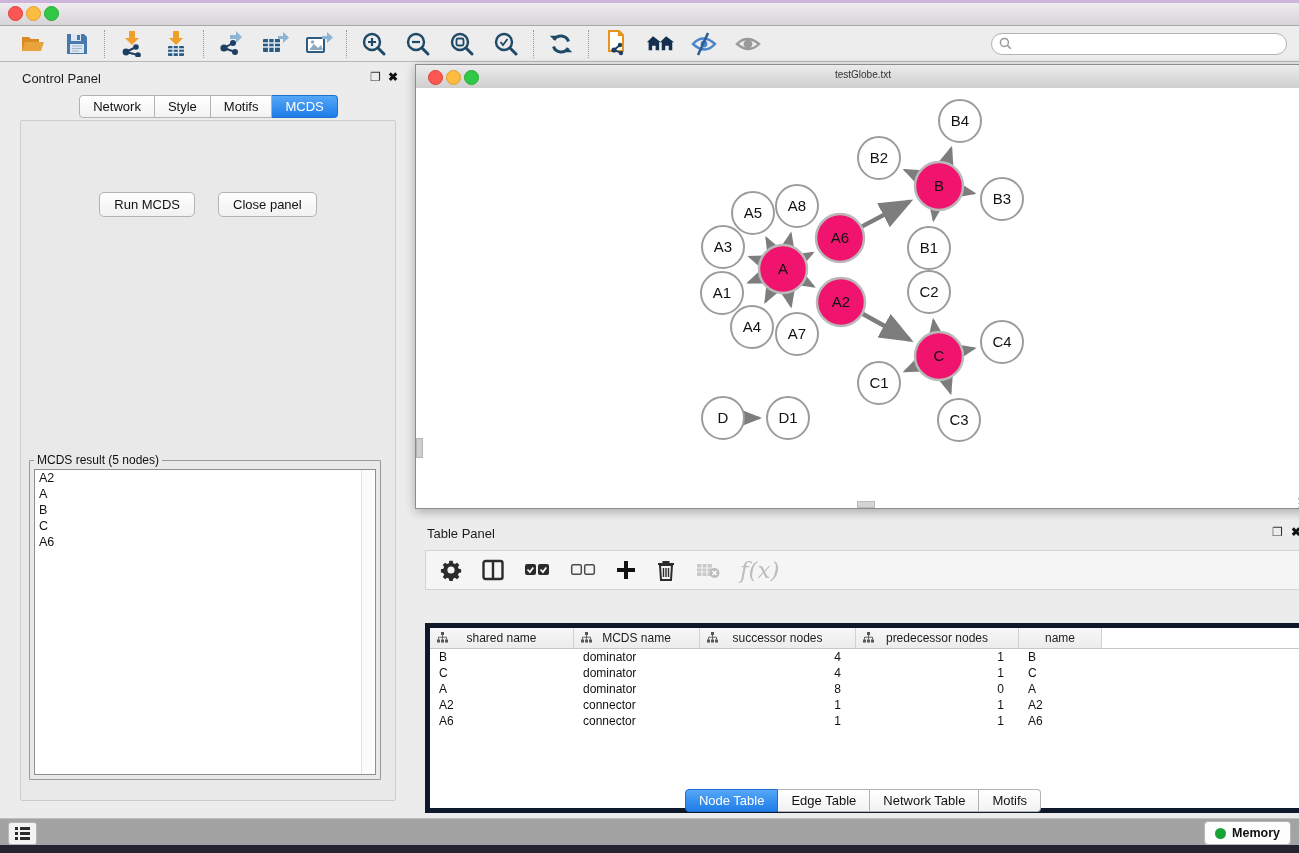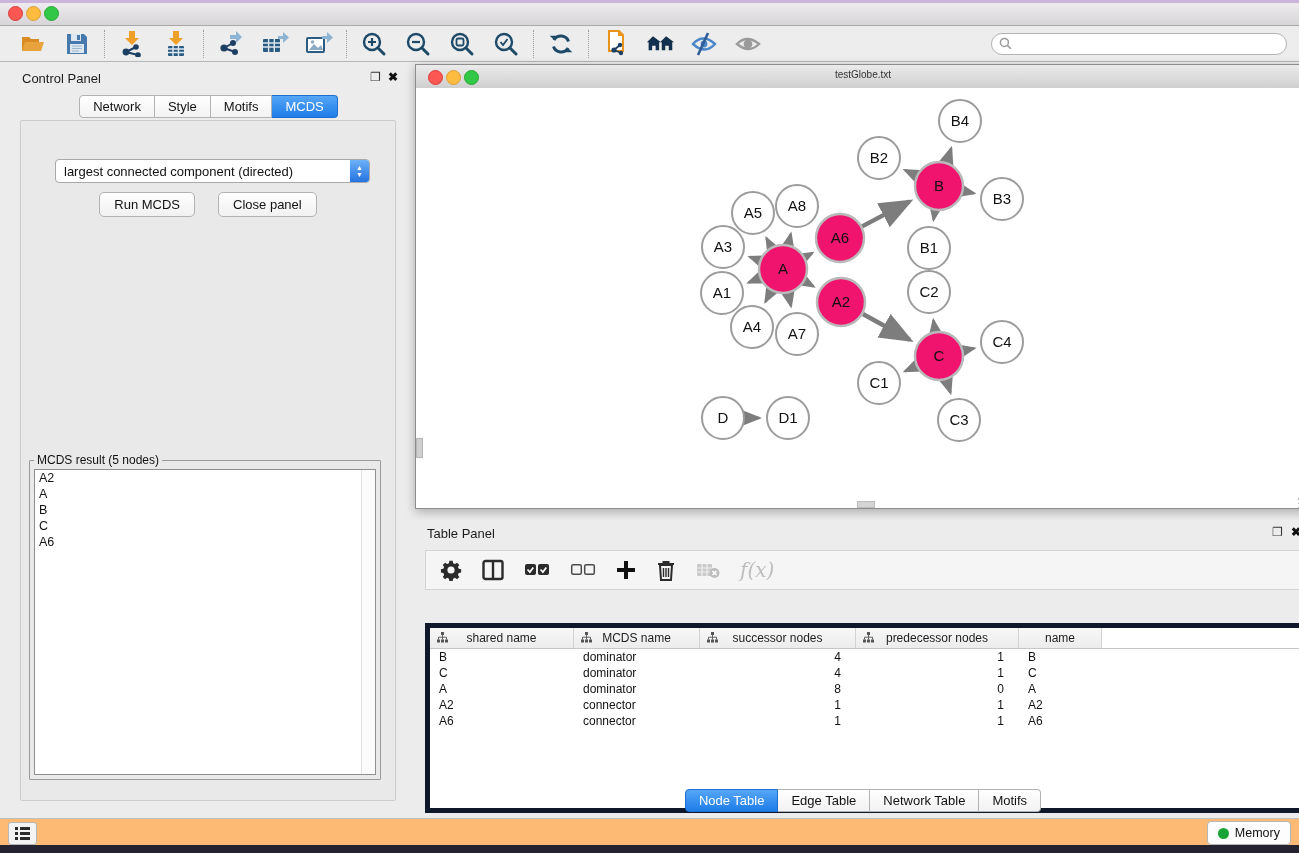--- a/index.html
+++ b/index.html
@@ -67,34 +67,34 @@
   .canvas{position:absolute;left:0;top:23px;right:0;bottom:0;background:#fff;overflow:hidden;}
   .vthumb{position:absolute;left:0px;top:350px;width:5px;height:18px;background:#cfcfcf;border:1px solid #b5b5b5;}
   .hthumb{position:absolute;left:441px;bottom:0px;width:16px;height:5px;background:#d4d4d4;border:1px solid #bcbcbc;}
   .grip{position:absolute;right:0;bottom:0;width:12px;height:12px;
     background:repeating-linear-gradient(135deg,transparent,transparent 2px,#b9b9b9 2px,#b9b9b9 3px);}
   
   .tpanel{position:absolute;left:403px;top:458px;width:896px;height:298px;background:#ececec;}
   .ttool{position:absolute;left:10px;right:4px;top:30px;height:40px;background:#f5f5f5;
     border:1px solid #d3d3d3;display:flex;align-items:center;gap:20px;padding:0 14px;box-sizing:border-box;}
   .titem{display:flex;align-items:center;justify-content:center;height:26px;}
-  .fx{font-family:"DejaVu Serif",serif;font-style:italic;font-size:20px;color:#bdbdbd;}
+  .fx{font-family:"DejaVu Serif",serif;font-style:italic;font-size:23px;color:#bdbdbd;}
   .ttable{position:absolute;left:10px;top:78px;width:882px;height:190px;background:#fff;border:5px solid #0f172a;box-sizing:border-box;overflow:hidden;margin-top:25px;}
   .thead{display:flex;height:20px;border-bottom:1px solid #c7c7c7;}
   .th{position:relative;display:flex;align-items:center;justify-content:center;
     background:linear-gradient(#f7f7f7,#ececec);border-right:1px solid #d2d2d2;
     font-size:12px;color:#1d1d1d;box-sizing:border-box;}
   .th .hic{position:absolute;left:7px;top:4px;}
   .th.filler{background:#fff;border-right:none;flex:1;}
   .trow{display:flex;height:16px;align-items:center;font-size:12px;color:#111;}
   .td{box-sizing:border-box;padding:0 4px 0 9px;white-space:nowrap;overflow:hidden;}
   .td.num{text-align:right;padding-right:15px;}
   .btabs{position:absolute;left:0;right:0;top:269px;display:flex;justify-content:center;}
   
-  .statusbar{position:absolute;left:0;top:818px;width:1299px;height:27px;background:#fdba74;border-top:1px solid #bfbfbf;box-sizing:border-box;}
+  .statusbar{position:absolute;left:0;top:818px;width:1299px;height:27px;background:#a3a3a3;border-top:1px solid #bfbfbf;box-sizing:border-box;font-weight:bold;}
   .listbtn{position:absolute;left:8px;top:3px;width:27px;height:21px;background:#f3f3f3;border:1px solid #b6b6b6;border-radius:3px;
     display:flex;align-items:center;justify-content:center;}
   .membtn{position:absolute;right:8px;top:2px;height:22px;background:#fdfdfd;border:1px solid #b6b6b6;border-radius:4px;
     display:flex;align-items:center;gap:6px;padding:0 10px;font-size:12.5px;color:#111;}
   .dot{width:11px;height:11px;border-radius:50%;background:#18a336;}
   .desktop{position:absolute;left:0;top:845px;width:1299px;height:8px;background:#262331;}
   svg{display:block;}
 </style>
 </head>
 <body>
@@ -263,27 +263,20 @@
       <div class="panel-head">Control Panel</div>
       <span class="panel-ctl float-ic" style="left:358px;">❐</span>
       <span class="panel-ctl close-ic" style="left:376px;">✖</span>
       <div class="ctabs" id="ctabs">
           <span class="tab">Network</span>
           <span class="tab">Style</span>
           <span class="tab">Motifs</span>
           <span class="tab active">MCDS</span>
         </div>
       <div class="cbody">
-        <div class="dropdown">
-          <span class="val">largest connected component (directed)</span>
-          <span class="dd-step">
-              <span>▲</span>
-              <span>▼</span>
-            </span>
-        </div>
         <div class="btnrow">
           <button class="btn">Run MCDS</button>
           <button class="btn">Close panel</button>
         </div>
         <fieldset class="result">
           <legend>MCDS result (5 nodes)</legend>
           <div class="rlist" id="rlist">
             <div class="scroll"></div>
           <div class="ritem">A2</div>
               <div class="ritem">A</div>

